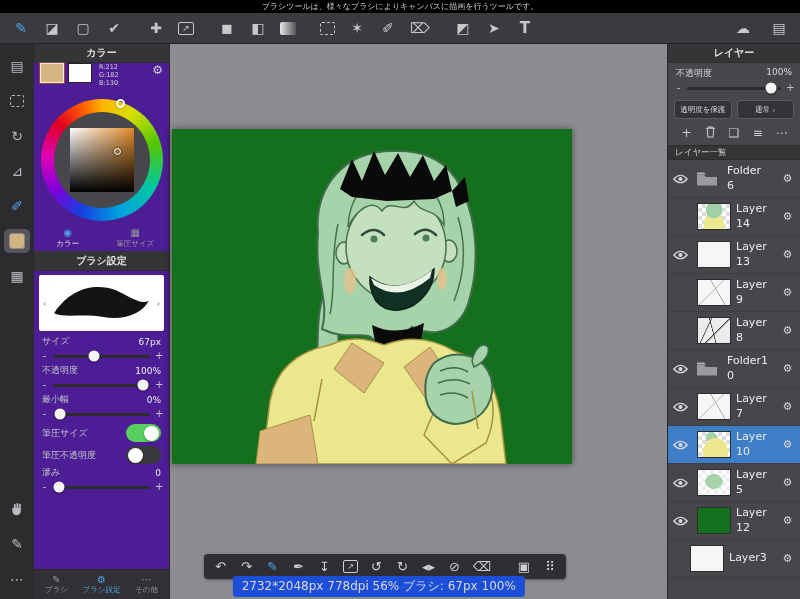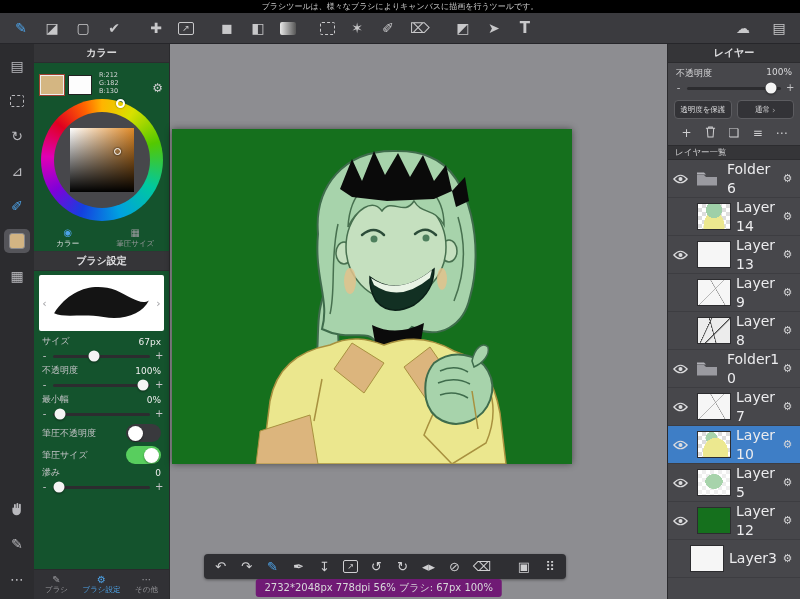--- a/index.html
+++ b/index.html
@@ -31,25 +31,25 @@
     padding:10px 0 8px;gap:11px;flex:none}
   .edge-item{width:26px;height:24px;display:flex;align-items:center;justify-content:center;
     color:#b9b9bd;font-size:14px;cursor:pointer;border-radius:5px}
   .edge-item.accent{color:#4da3e8}
   .edge-item.sel{background:#55555a}
   .swatch-chip{width:16px;height:16px;background:#d2b483;border-radius:3px;border:1px solid #8a8a8e}
   .marq-mini{width:14px;height:12px;border:1px dashed #b9b9bd;border-radius:2px}
   .edge-spacer{flex:1}
 
   
-  .panel-left{width:136px;background:#14532d;display:flex;flex-direction:column;flex:none;
+  .panel-left{width:136px;background:#4c1d95;display:flex;flex-direction:column;flex:none;
     border-right:1px solid #2a2a2d;font-size:9px}
   .p-header{height:19px;background:#353538;display:flex;align-items:center;justify-content:center;
     font-size:10px;font-weight:bold;color:#e0e0e2;flex:none;border-bottom:1px solid #2c2c2f}
-  .swatch-row{height:32px;display:flex;align-items:flex-end;gap:4px;padding:0 6px;flex:none}
+  .swatch-row{height:32px;display:flex;align-items:flex-start;gap:4px;padding:0 6px;flex:none}
   .swA{width:24px;height:20px;background:#d4b682;border:1px solid #eee;box-shadow:0 0 0 1px #a04030;flex:none;cursor:pointer}
   .swB{width:24px;height:20px;background:#fdfdfd;border:1px solid #222;flex:none;cursor:pointer}
   .rgbcol{display:flex;flex-direction:column;font-size:6.5px;color:#d8d8da;line-height:1.25;flex:1;padding-left:3px}
   .gear{color:#cfcfd1;font-size:12px;cursor:pointer}
 
   .wheel-wrap{height:130px;position:relative;flex:none}
   .wheel{position:absolute;left:50%;top:50%;transform:translate(-50%,-50%);width:122px;height:122px;border-radius:50%;
     background:conic-gradient(#ffb400,#d8e000 9%,#54c800 20%,#00c8a0 33%,#00a0e0 45%,#1440e0 56%,#8000d8 66%,#e000b4 76%,#e00020 86%,#ff6400 95%,#ffb400)}
   .wheel::after{content:"";position:absolute;inset:13px;border-radius:50%;background:#47474b}
   .sv-box{position:absolute;left:50%;top:50%;transform:translate(-50%,-50%);width:64px;height:64px;
@@ -96,22 +96,22 @@
   .canvas-area{flex:1;background:#8d8d91;position:relative;min-width:0}
   .canvas{position:absolute;left:2px;top:85px;width:400px;height:335px;box-shadow:0 0 7px #0007;background:#15701d}
   .canvas svg{display:block}
   .float-bar{position:absolute;left:34px;bottom:20px;height:25px;background:#2f2f33;border-radius:4px;
     display:flex;align-items:center;padding:0 9px;gap:11px;box-shadow:0 1px 3px #0006}
   .fb-item{color:#cfcfd1;font-size:13px;min-width:15px;text-align:center;cursor:pointer;line-height:1}
   .fb-item.accent{color:#4da3e8}
   .fb-item.boxarrow{width:15px;height:13px;border:1.5px solid #cfcfd1;border-radius:2px;font-size:8px;
     display:flex;align-items:center;justify-content:center}
   .fb-item.sep{margin-left:14px}
-  .status-pill{position:absolute;left:42%;bottom:2px;transform:translateX(-50%);background:#701a75;
-    color:#d8d8da;font-size:10px;padding:2px 9px;border-radius:3px;white-space:nowrap}
+  .status-pill{position:absolute;left:42%;bottom:2px;transform:translateX(-50%);background:#1d4ed8;
+    color:#d8d8da;font-size:12px;padding:2px 9px;border-radius:3px;white-space:nowrap}
 
   
   .panel-right{width:133px;background:#47474b;display:flex;flex-direction:column;flex:none;
     border-left:1px solid #2a2a2d;font-size:9px}
   .lp-oprow{display:flex;justify-content:space-between;padding:4px 8px 0;height:17px;flex:none;color:#d8d8da}
   .btn-row{display:flex;gap:5px;padding:4px 6px 0;flex:none}
   .pbtn{flex:1;background:#333337;border:1px solid #5c5c60;border-radius:4px;height:19px;display:flex;
     align-items:center;justify-content:center;font-size:7.5px;color:#dcdcde;gap:2px;cursor:pointer;white-space:nowrap}
   .pbtn.dim{color:#8f8f93;background:#3a3a3e;border-color:#4a4a4e}
   .pbtn .chev{color:#9a9a9e;font-size:9px}
@@ -120,21 +120,21 @@
   .list-header{height:15px;background:#353538;display:flex;align-items:center;padding:0 7px;font-size:8.5px;
     color:#d0d0d2;flex:none;border-top:1px solid #2c2c2f;border-bottom:1px solid #2c2c2f}
   .layer-list{flex:1;overflow:hidden;display:flex;flex-direction:column}
   .lrow{height:38px;flex:none;display:flex;align-items:center;padding:0 5px 0 3px;border-bottom:1px solid #3d3d41;
     background:#47474b;cursor:pointer}
   .lrow.selected{background:#3e7ec6}
   .eye{width:19px;flex:none;display:flex;justify-content:center}
   .lthumb{width:34px;height:27px;flex:none;border:1px solid #2c2c2f;background:#f6f6f6;background-color:#f6f6f6}
   .lthumb.ind{margin-left:7px}
   .lfolder{width:30px;flex:none;display:flex;justify-content:center;margin-left:2px}
-  .lmeta{flex:1;padding-left:5px;font-size:14px;line-height:1.3;color:#ececee;overflow:hidden;white-space:nowrap}
+  .lmeta{flex:1;padding-left:5px;font-size:11px;line-height:1.3;color:#ececee;overflow:hidden;white-space:nowrap}
   .lgear{width:15px;font-size:11px;color:#d4d4d6;text-align:center;cursor:pointer;flex:none}
   .th-white{background-color:#f6f6f6}
   .th-green{background-color:#15701d}
   .th-sketch-light{background-image:linear-gradient(135deg,transparent 44%,#9a9a9a 45%,transparent 47%),
     linear-gradient(60deg,transparent 57%,#8a8a8a 58%,transparent 60%)}
   .th-sketch-dark{background-color:#ececec;background-image:linear-gradient(115deg,transparent 30%,#3a3a3a 31%,transparent 34%),
     linear-gradient(75deg,transparent 45%,#2e2e2e 46%,transparent 49%),linear-gradient(135deg,transparent 55%,#444 56%,transparent 60%)}
   .th-art-full{background-image:radial-gradient(circle at 50% 24%,#9fd0a8 0 32%,transparent 33%),
     radial-gradient(ellipse at 50% 92%,#ece88f 0 46%,transparent 47%),
     radial-gradient(circle at 50% 6%,#141414 0 16%,transparent 17%),
@@ -308,28 +308,28 @@
       <div class="slider">
         <span class="minus">-</span>
         <div class="track">
             <div class="thumb" style="left:7%"></div>
           </div>
         <span class="plus">+</span>
       </div>
 
 
       <div class="trow">
+        <span class="lab">筆圧サイズ</span>
+        <span class="toggle on">
+            <span class="knob"></span>
+          </span>
+      </div>
+      <div class="trow">
         <span class="lab">筆圧不透明度</span>
         <span class="toggle">
-            <span class="knob"></span>
-          </span>
-      </div>
-      <div class="trow">
-        <span class="lab">筆圧サイズ</span>
-        <span class="toggle on">
             <span class="knob"></span>
           </span>
       </div>
 
       <div class="frow lrow2">
         <span class="lab">滲み</span>
         <span class="val">0</span>
       </div>
       <div class="slider">
         <span class="minus">-</span>

